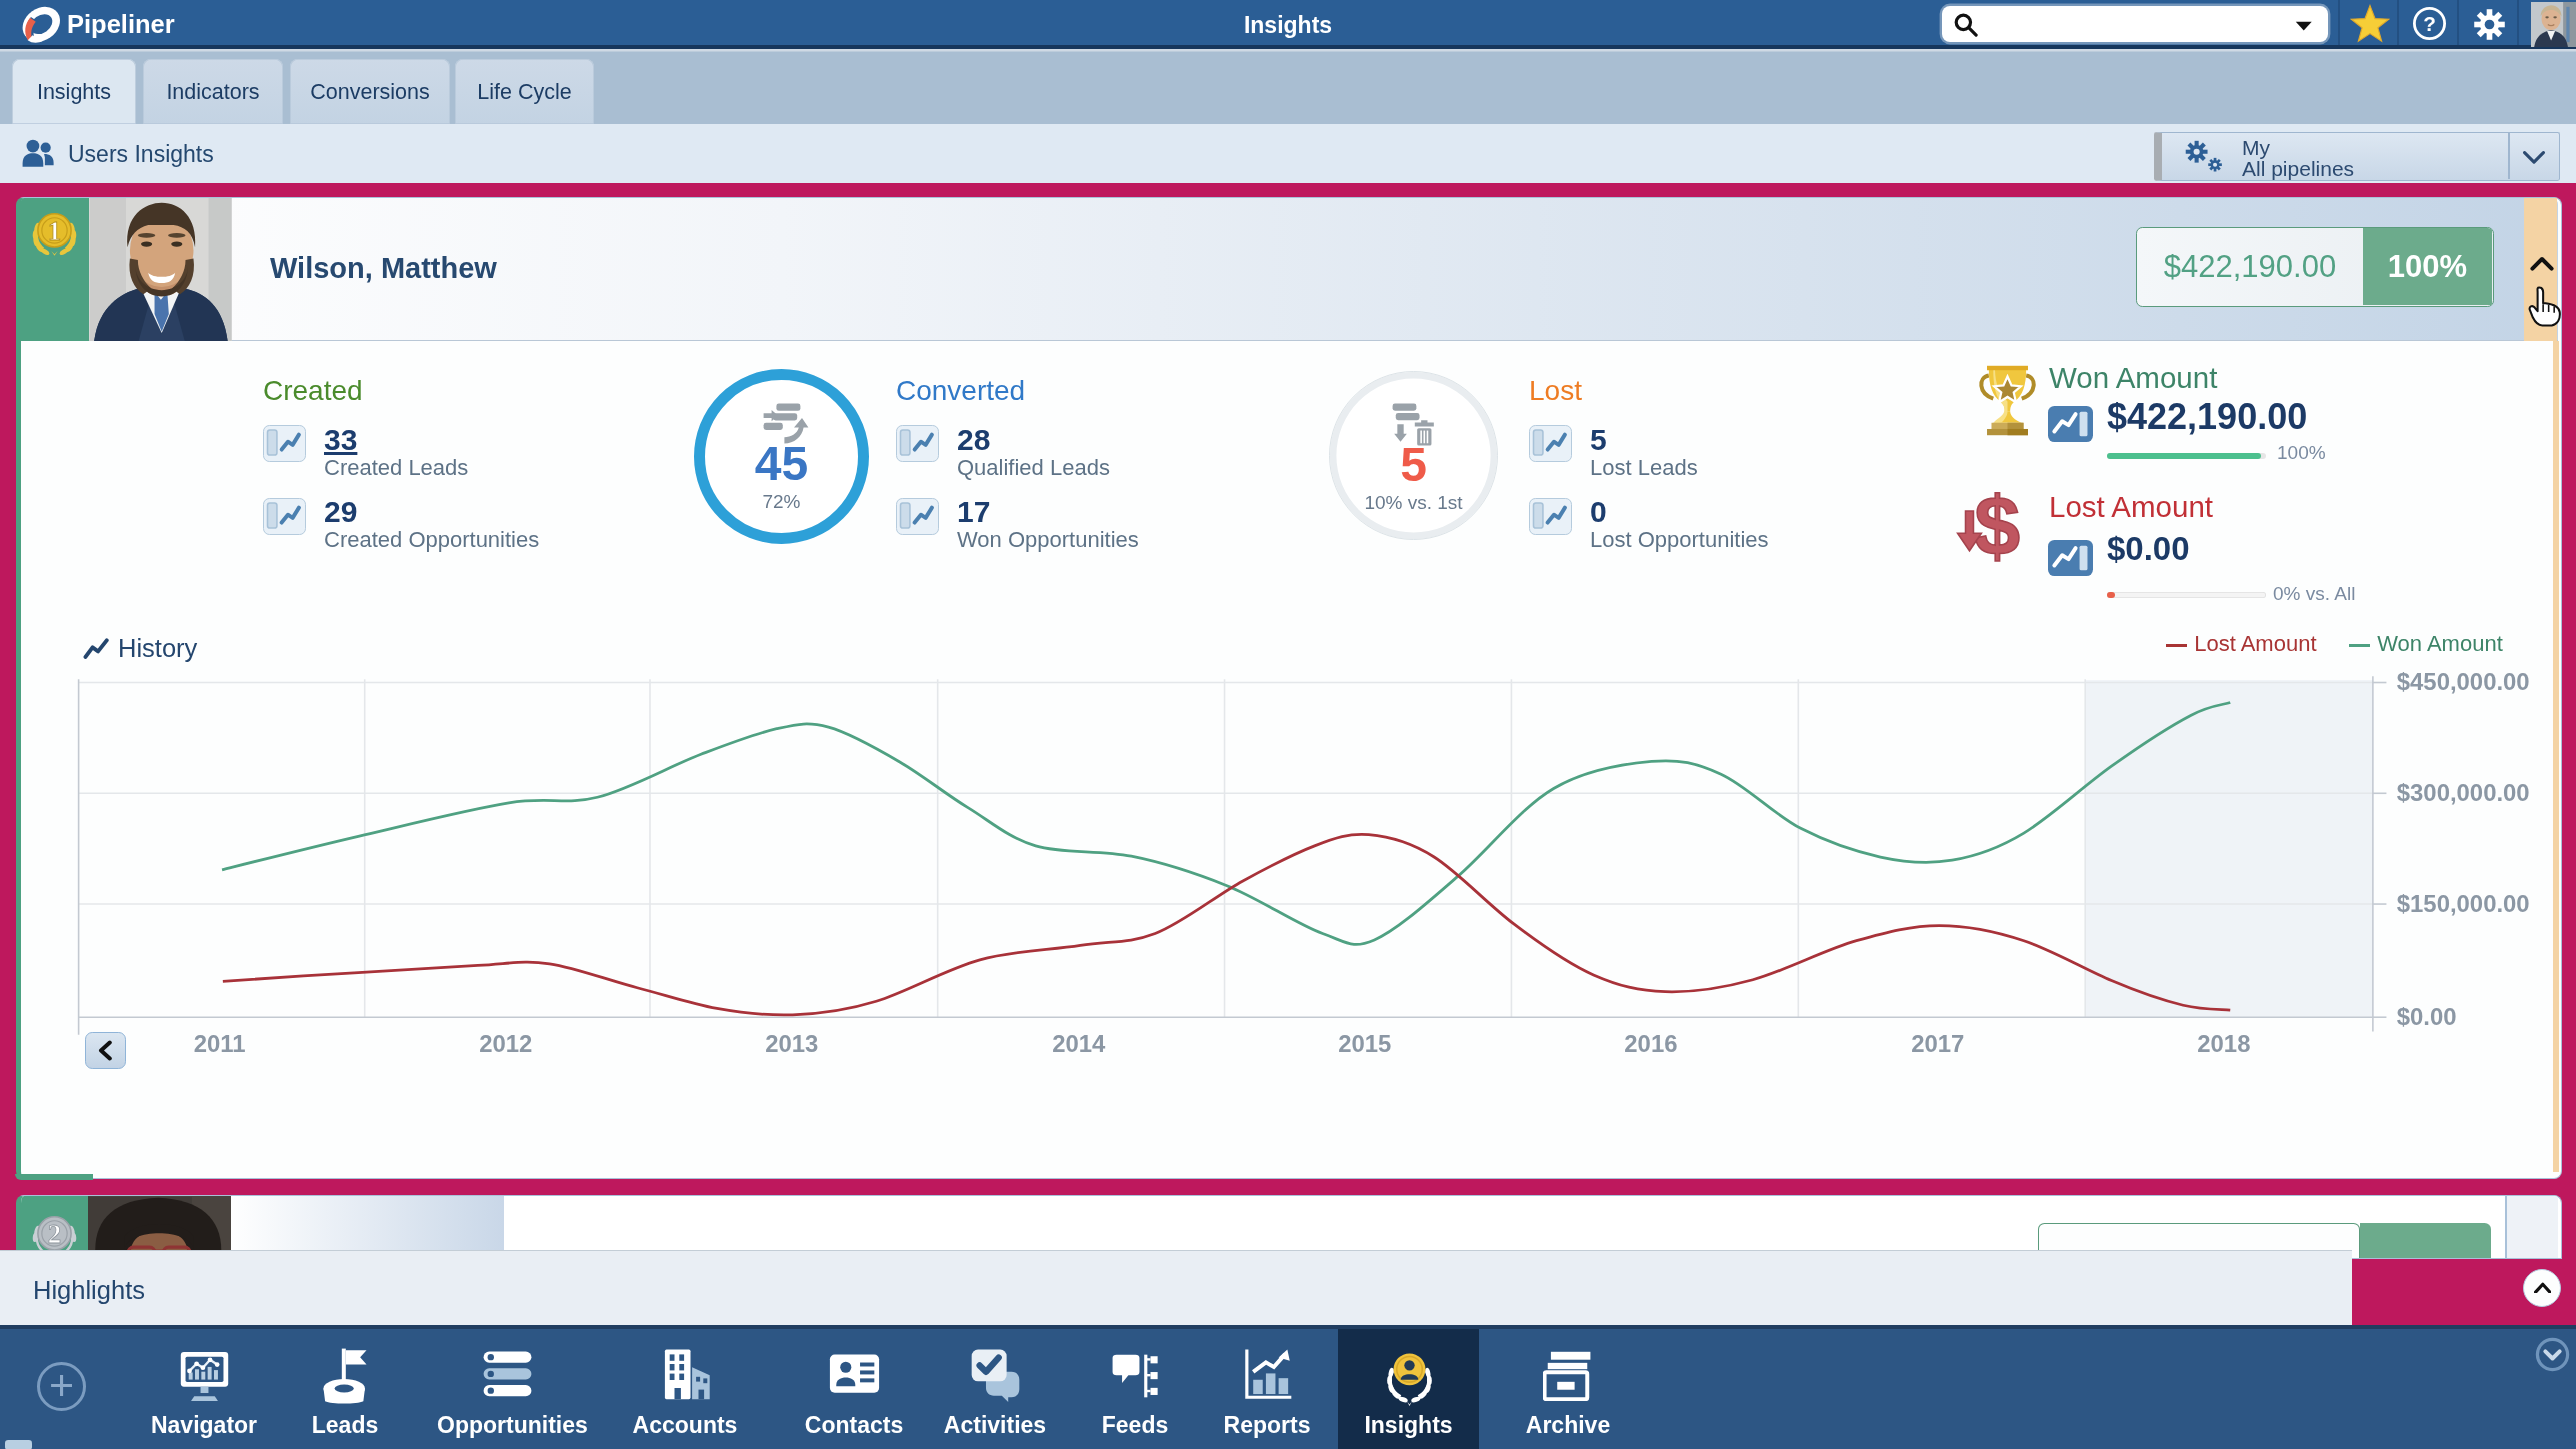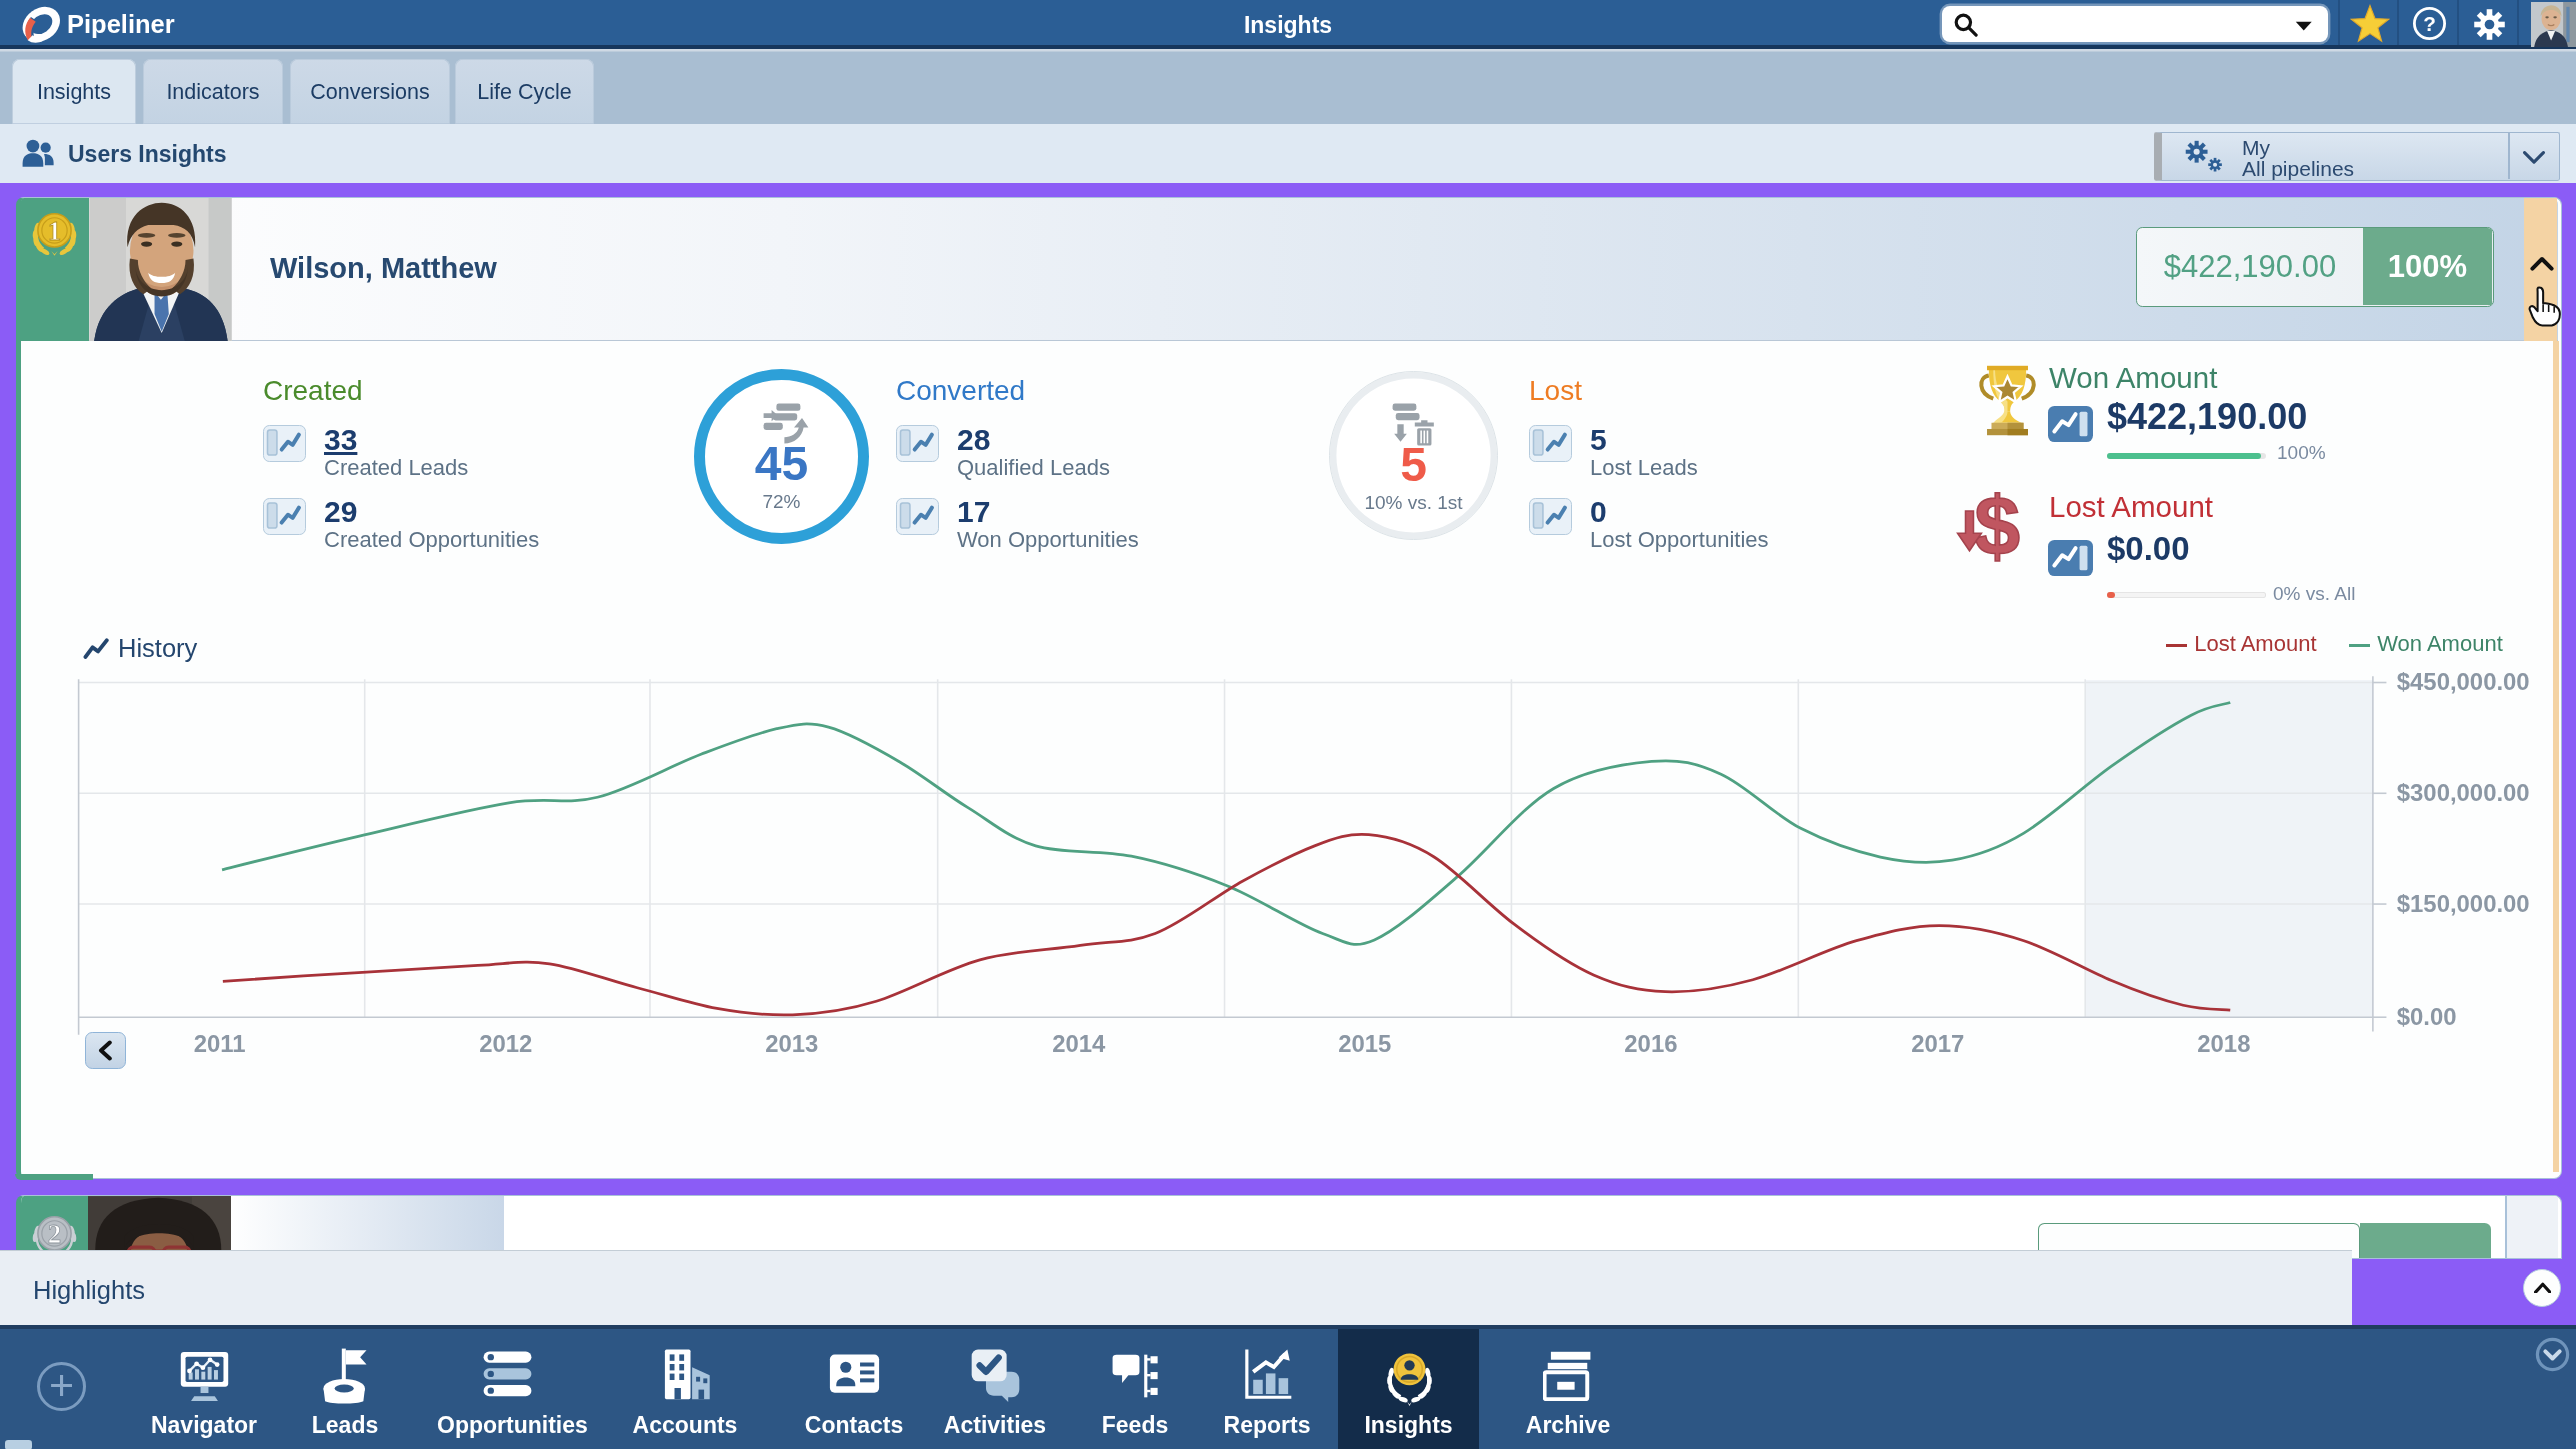--- a/index.html
+++ b/index.html
@@ -1,33 +1,33 @@
 <!DOCTYPE html>
 <html style="font-size:12.8px"><head>
 <meta charset="utf-8">
 <style>
 * { margin:0; padding:0; box-sizing:border-box; }
 html,body { width:2576px; height:1449px; }
 body { font-family:"Liberation Sans", sans-serif; background:#fff; overflow:hidden; }
-.page { position:relative; width:2576px; height:1449px; background:#8b5cf6; overflow:hidden; }
+.page { position:relative; width:2576px; height:1449px; background:#be185d; overflow:hidden; }
 .abs { position:absolute; }
 
 
 .topbar { position:absolute; left:0; top:0; width:2576px; height:49px; background:#2b5e95; border-bottom:4px solid #16365c; }
 .logotext { position:absolute; left:67px; top:10.4px; font-size:25.5px; font-weight:bold; color:#fff; }
 .apptitle { position:absolute; left:0; width:2576px; top:12px; text-align:center; font-size:23px; font-weight:bold; color:#fff; }
 .searchbox { position:absolute; left:1942px; top:6.4px; width:386px; height:36px; background:#fff; border-radius:8px; box-shadow:0 0 0 2.4px rgba(255,255,255,.35); }
 .sep { position:absolute; top:0; width:1.6px; height:45px; background:#235082; }
 
 .tabband { position:absolute; left:0; top:49px; width:2576px; height:75px; background:#a9bed2; box-shadow:inset 0 2.4px 0 #cfd9e4; }
 .tab { position:absolute; top:9.6px; height:65px; border-radius:8px 8px 0 0; font-size:21.5px; color:#1c3c64; text-align:center; line-height:67px; background:linear-gradient(#cdd9e7,#c3d3e3); box-shadow:inset 0 0 0 0.8px #b7c8da; }
 .tab.active { background:#dce7f1; font-weight:normal; }
 
 .usersband { position:absolute; left:0; top:124px; width:2576px; height:59px; background:#dfe9f3; }
-.usersband .label { position:absolute; left:68px; top:16.7px; font-size:23px; font-weight:700; color:#24486f; }
+.usersband .label { position:absolute; left:68px; top:16.7px; font-size:23px; font-weight:400; color:#24486f; }
 
 .pipedrop { position:absolute; left:2154px; top:132px; width:406px; height:49px; background:linear-gradient(#dde7f2,#c8d7e7); border:1.6px solid #9fb6cf; border-left:8px solid #a8adb2; border-radius:2.4px; }
 .pipedrop .t1 { position:absolute; left:80px; top:3.2px; font-size:21px; color:#2c4a70; }
 .pipedrop .t2 { position:absolute; left:80px; top:24px; font-size:21px; color:#2c4a70; }
 .pipedrop .vline { position:absolute; right:49px; top:0; width:1.6px; height:46px; background:#9fb6cf; }
 
 .card1 { position:absolute; left:16px; top:197px; width:2546px; height:982px; background:#fdfefe; border:1.6px solid #a9c1d9; border-left:5.6px solid #4da182; border-radius:8px; }
 .c1head { position:absolute; left:0; top:0; width:2537px; height:143px; background:linear-gradient(90deg,#ffffff 0%,#f2f5f9 30%,#c3d4e6 100%); border-radius:4.8px 6.4px 0 0; border-bottom:0.8px solid #b9c7d6; }
 .greenstrip { position:absolute; left:0; top:0; width:68px; height:143px; background:#4da182; border-radius:3.2px 0 0 0; }
 .photo1 { position:absolute; left:68px; top:0; width:143px; height:143px; overflow:hidden; }

